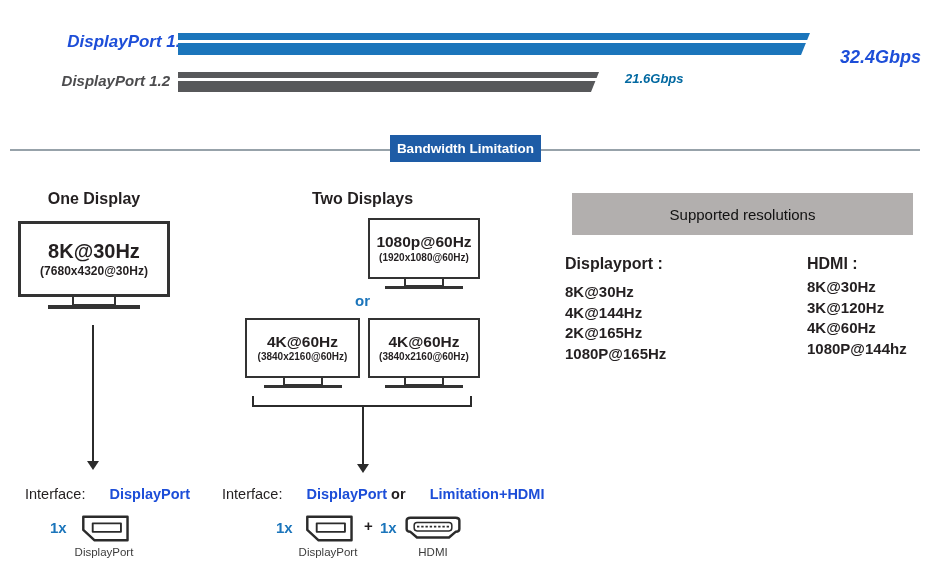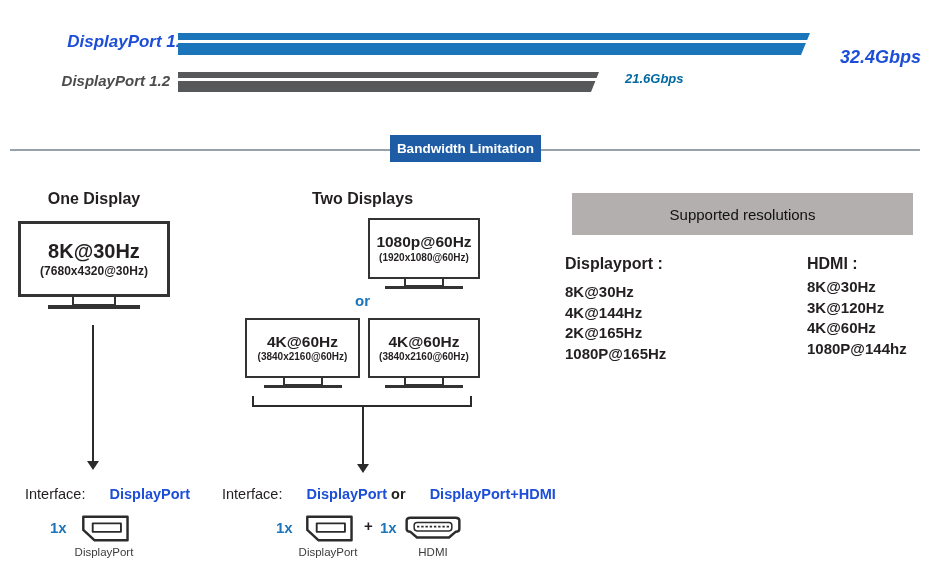--- a/index.html
+++ b/index.html
@@ -135,21 +135,21 @@
   <div class="vline" style="left:252px;top:396px;height:11px;"></div>
   <div class="vline" style="left:470px;top:396px;height:11px;"></div>
   <div class="hline" style="left:252px;top:405px;width:220px;"></div>
   <div class="vline" style="left:362px;top:405px;height:61px;"></div>
   <div class="arrowhead" style="left:357px;top:464px;"></div>
 
   <div class="iface" style="left:222px;top:486px;">
     <span>Interface:</span>
     <span class="blue bold">DisplayPort</span>
     <span class="bold">or</span>
-    <span class="blue bold">DisplayPort+HDMI</span>
+    <span class="blue bold">Limitation+HDMI</span>
   </div>
 
   <div class="qty" style="left:276px;top:519px;">1x</div>
   <svg class="conn-icon" style="left:297px;top:513px;" width="62" height="32" viewBox="0 0 64 34">
     <path d="M10,4 H57 V29 H22 L10,18 Z" fill="none" stroke="#2b2b2b" stroke-width="2.6" stroke-linejoin="round"></path>
     <path d="M20,11 H50 V20 H20 Z" fill="none" stroke="#2b2b2b" stroke-width="2" stroke-linejoin="round"></path>
   </svg>
   <div class="plus" style="left:364px;top:517px;">+</div>
   <div class="qty" style="left:380px;top:519px;">1x</div>
   <svg class="conn-icon" style="left:402px;top:513px;" width="62" height="32" viewBox="0 0 64 34">

